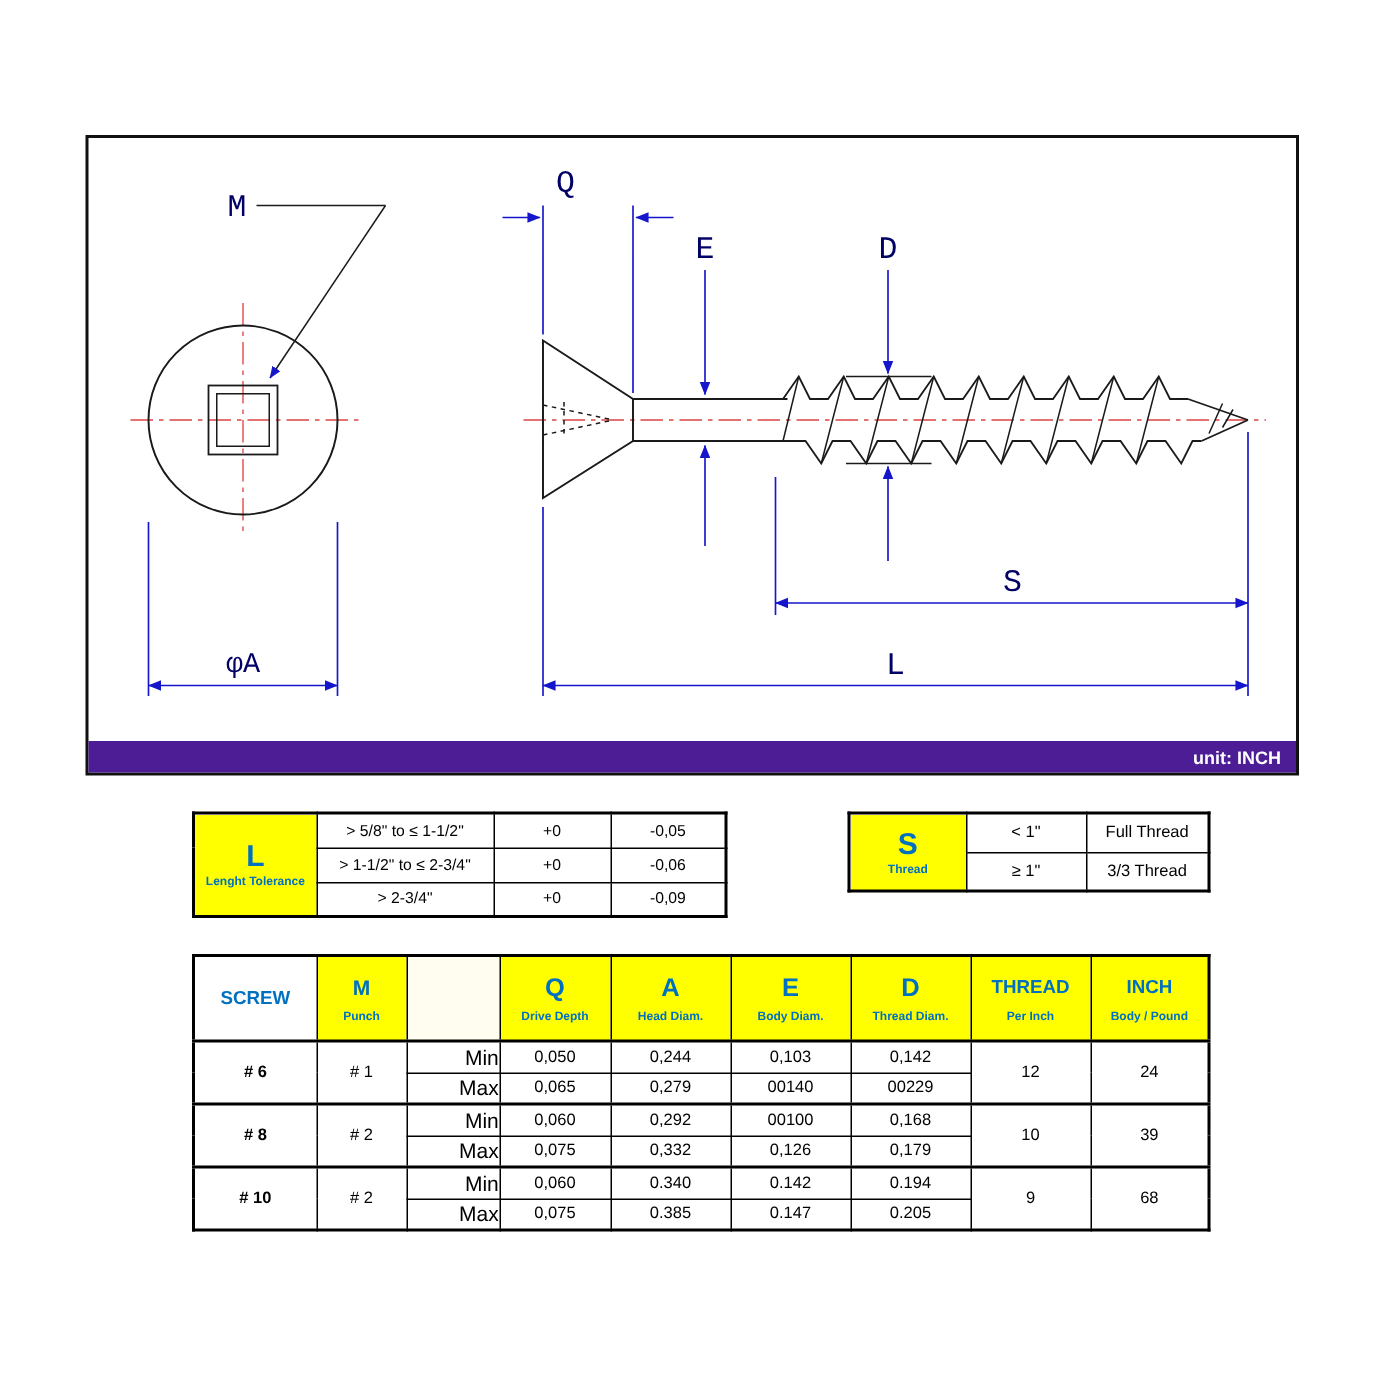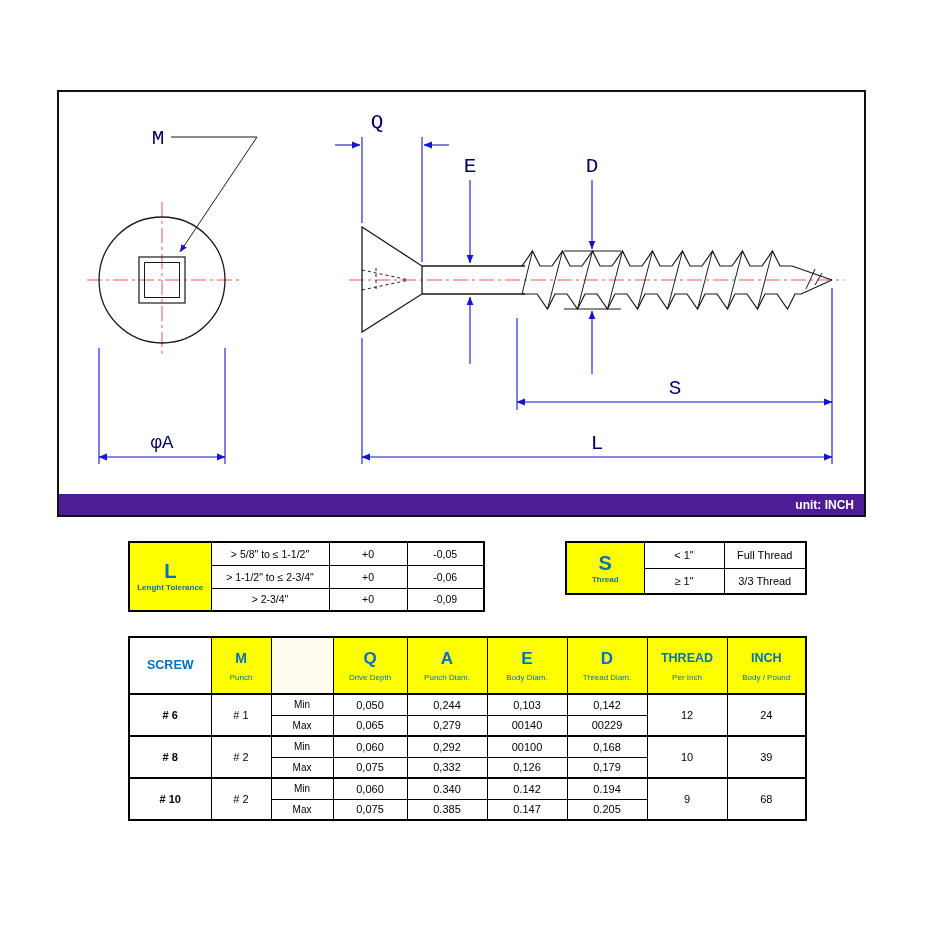--- a/index.html
+++ b/index.html
@@ -26,29 +26,29 @@
   .thrd { left:565px; top:541px; border:2px solid #000; }
   .tol td { font-size:10.5px; height:23px; }
   .thrd td { font-size:11px; height:26px; }
   .yhead { background:#ffff00; }
   .yhead .big { font-size:20px; font-weight:bold; color:#0070c0; line-height:20px; }
   .yhead .sub { font-size:8px;  font-weight:bold; color:#0070c0; margin-top:2px; }
 
   .spec { left:128px; top:636px; border:2px solid #000; }
   .spec tr.hdr th { height:57px; background:#ffff00; border-bottom:2px solid #000; padding:2px 0; }
   .spec tr.hdr th .big { color:#0070c0; font-weight:bold; font-size:17px; line-height:19px; }
-  .spec tr.hdr th .sub { color:#0070c0; font-weight:normal; font-size:8px; margin-top:5px; }
+  .spec tr.hdr th .sub { color:#0070c0; font-weight:bold; font-size:8px; margin-top:5px; }
   .spec tr.hdr th.c-screw { background:#ffffff; }
   .spec tr.hdr th.c-screw .big { font-size:12.5px; }
   .spec tr.hdr th.c-m .big { font-size:14px; }
   .spec tr.hdr th.c-thread .big, .spec tr.hdr th.c-tork .big { font-size:12.5px; }
   .spec tr.hdr th.c-blank { background:#fffdf0; }
   .spec td { font-size:11px; height:21px; }
   .spec td.screw { font-weight:bold; }
-  .spec td.mm { font-size:10px; }
+  .spec td.mm { font-size:14px;text-align:right; }
   .spec tr.gf td { border-top:2px solid #000; }
 </style>
 </head>
 <body>
 
 <div class="panel">
   <svg class="draw" width="805" height="402" viewBox="0 0 805 402">
     <defs>
       <marker id="arrow" viewBox="0 0 10 10" refX="9.5" refY="5" markerWidth="8" markerHeight="8" orient="auto-start-reverse">
         <path d="M0,1 L10,5 L0,9 z" fill="#1515cc"></path>
@@ -209,21 +209,21 @@
       <div class="big">M</div>
       <div class="sub">Punch</div>
     </th>
     <th class="c-blank"></th>
     <th class="c-q">
       <div class="big">Q</div>
       <div class="sub">Drive Depth</div>
     </th>
     <th class="c-a">
       <div class="big">A</div>
-      <div class="sub">Punch Diam.</div>
+      <div class="sub">Head Diam.</div>
     </th>
     <th class="c-e">
       <div class="big">E</div>
       <div class="sub">Body Diam.</div>
     </th>
     <th class="c-d">
       <div class="big">D</div>
       <div class="sub">Thread Diam.</div>
     </th>
     <th class="c-thread">

